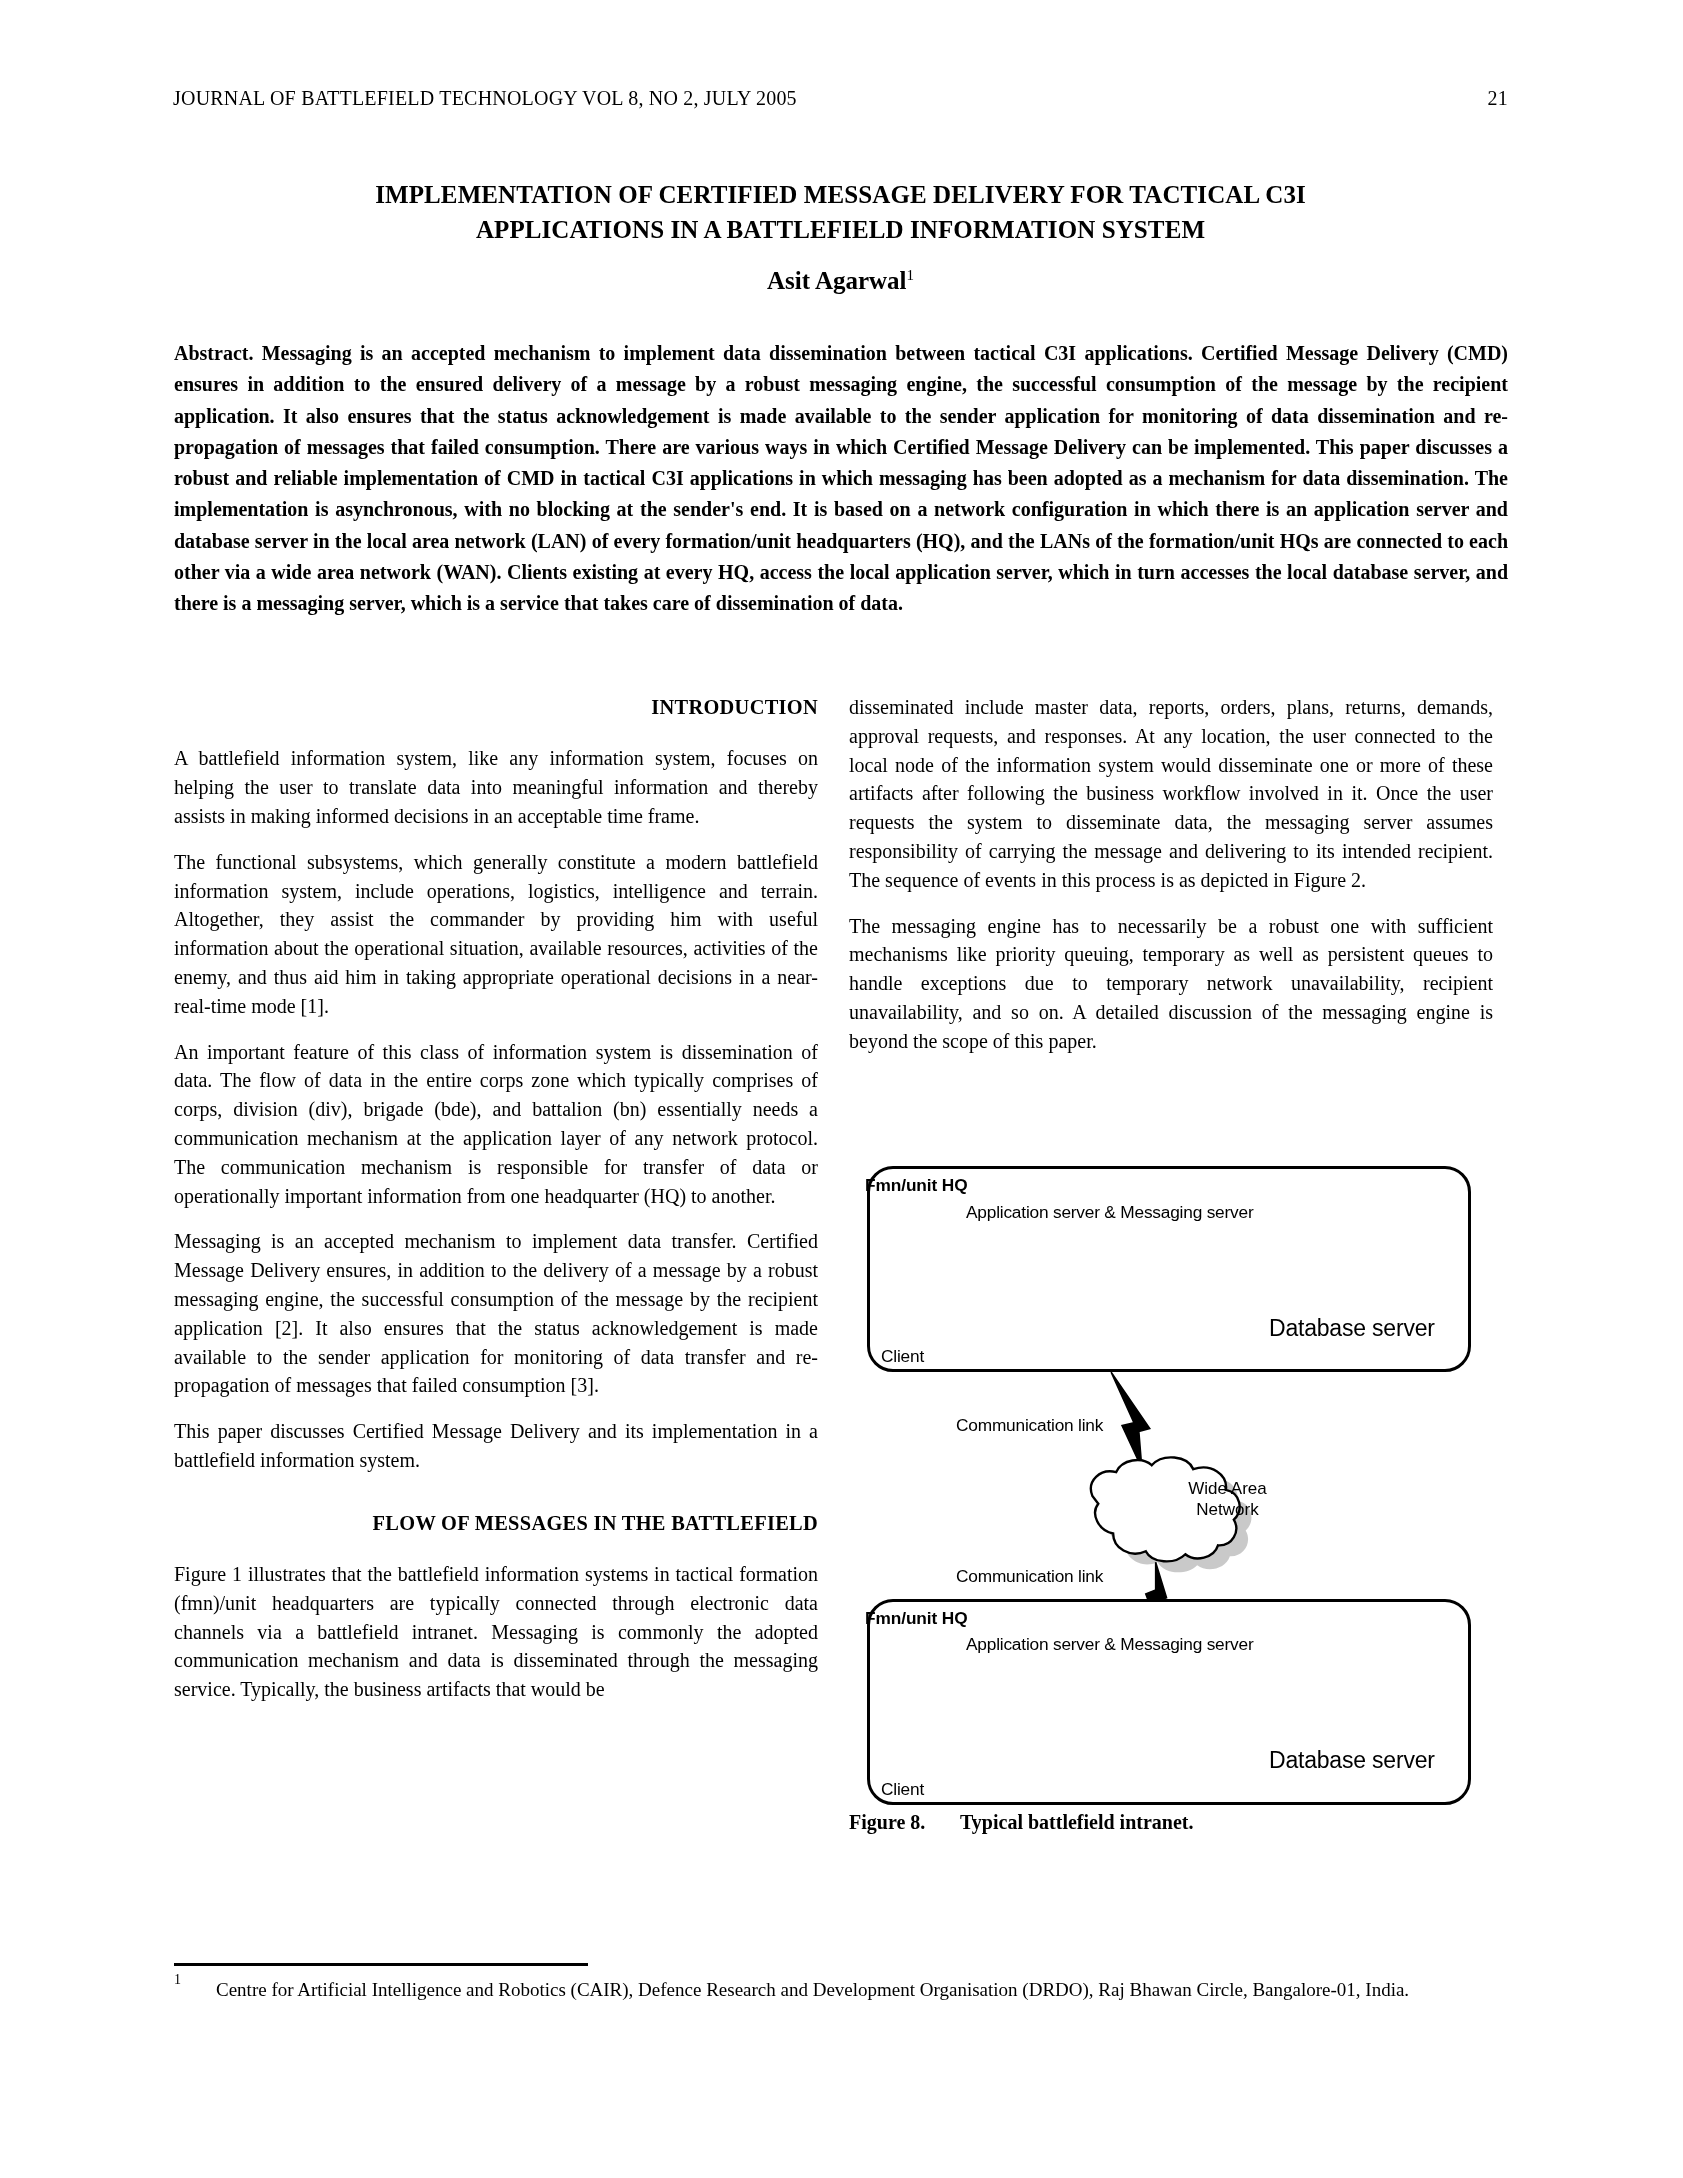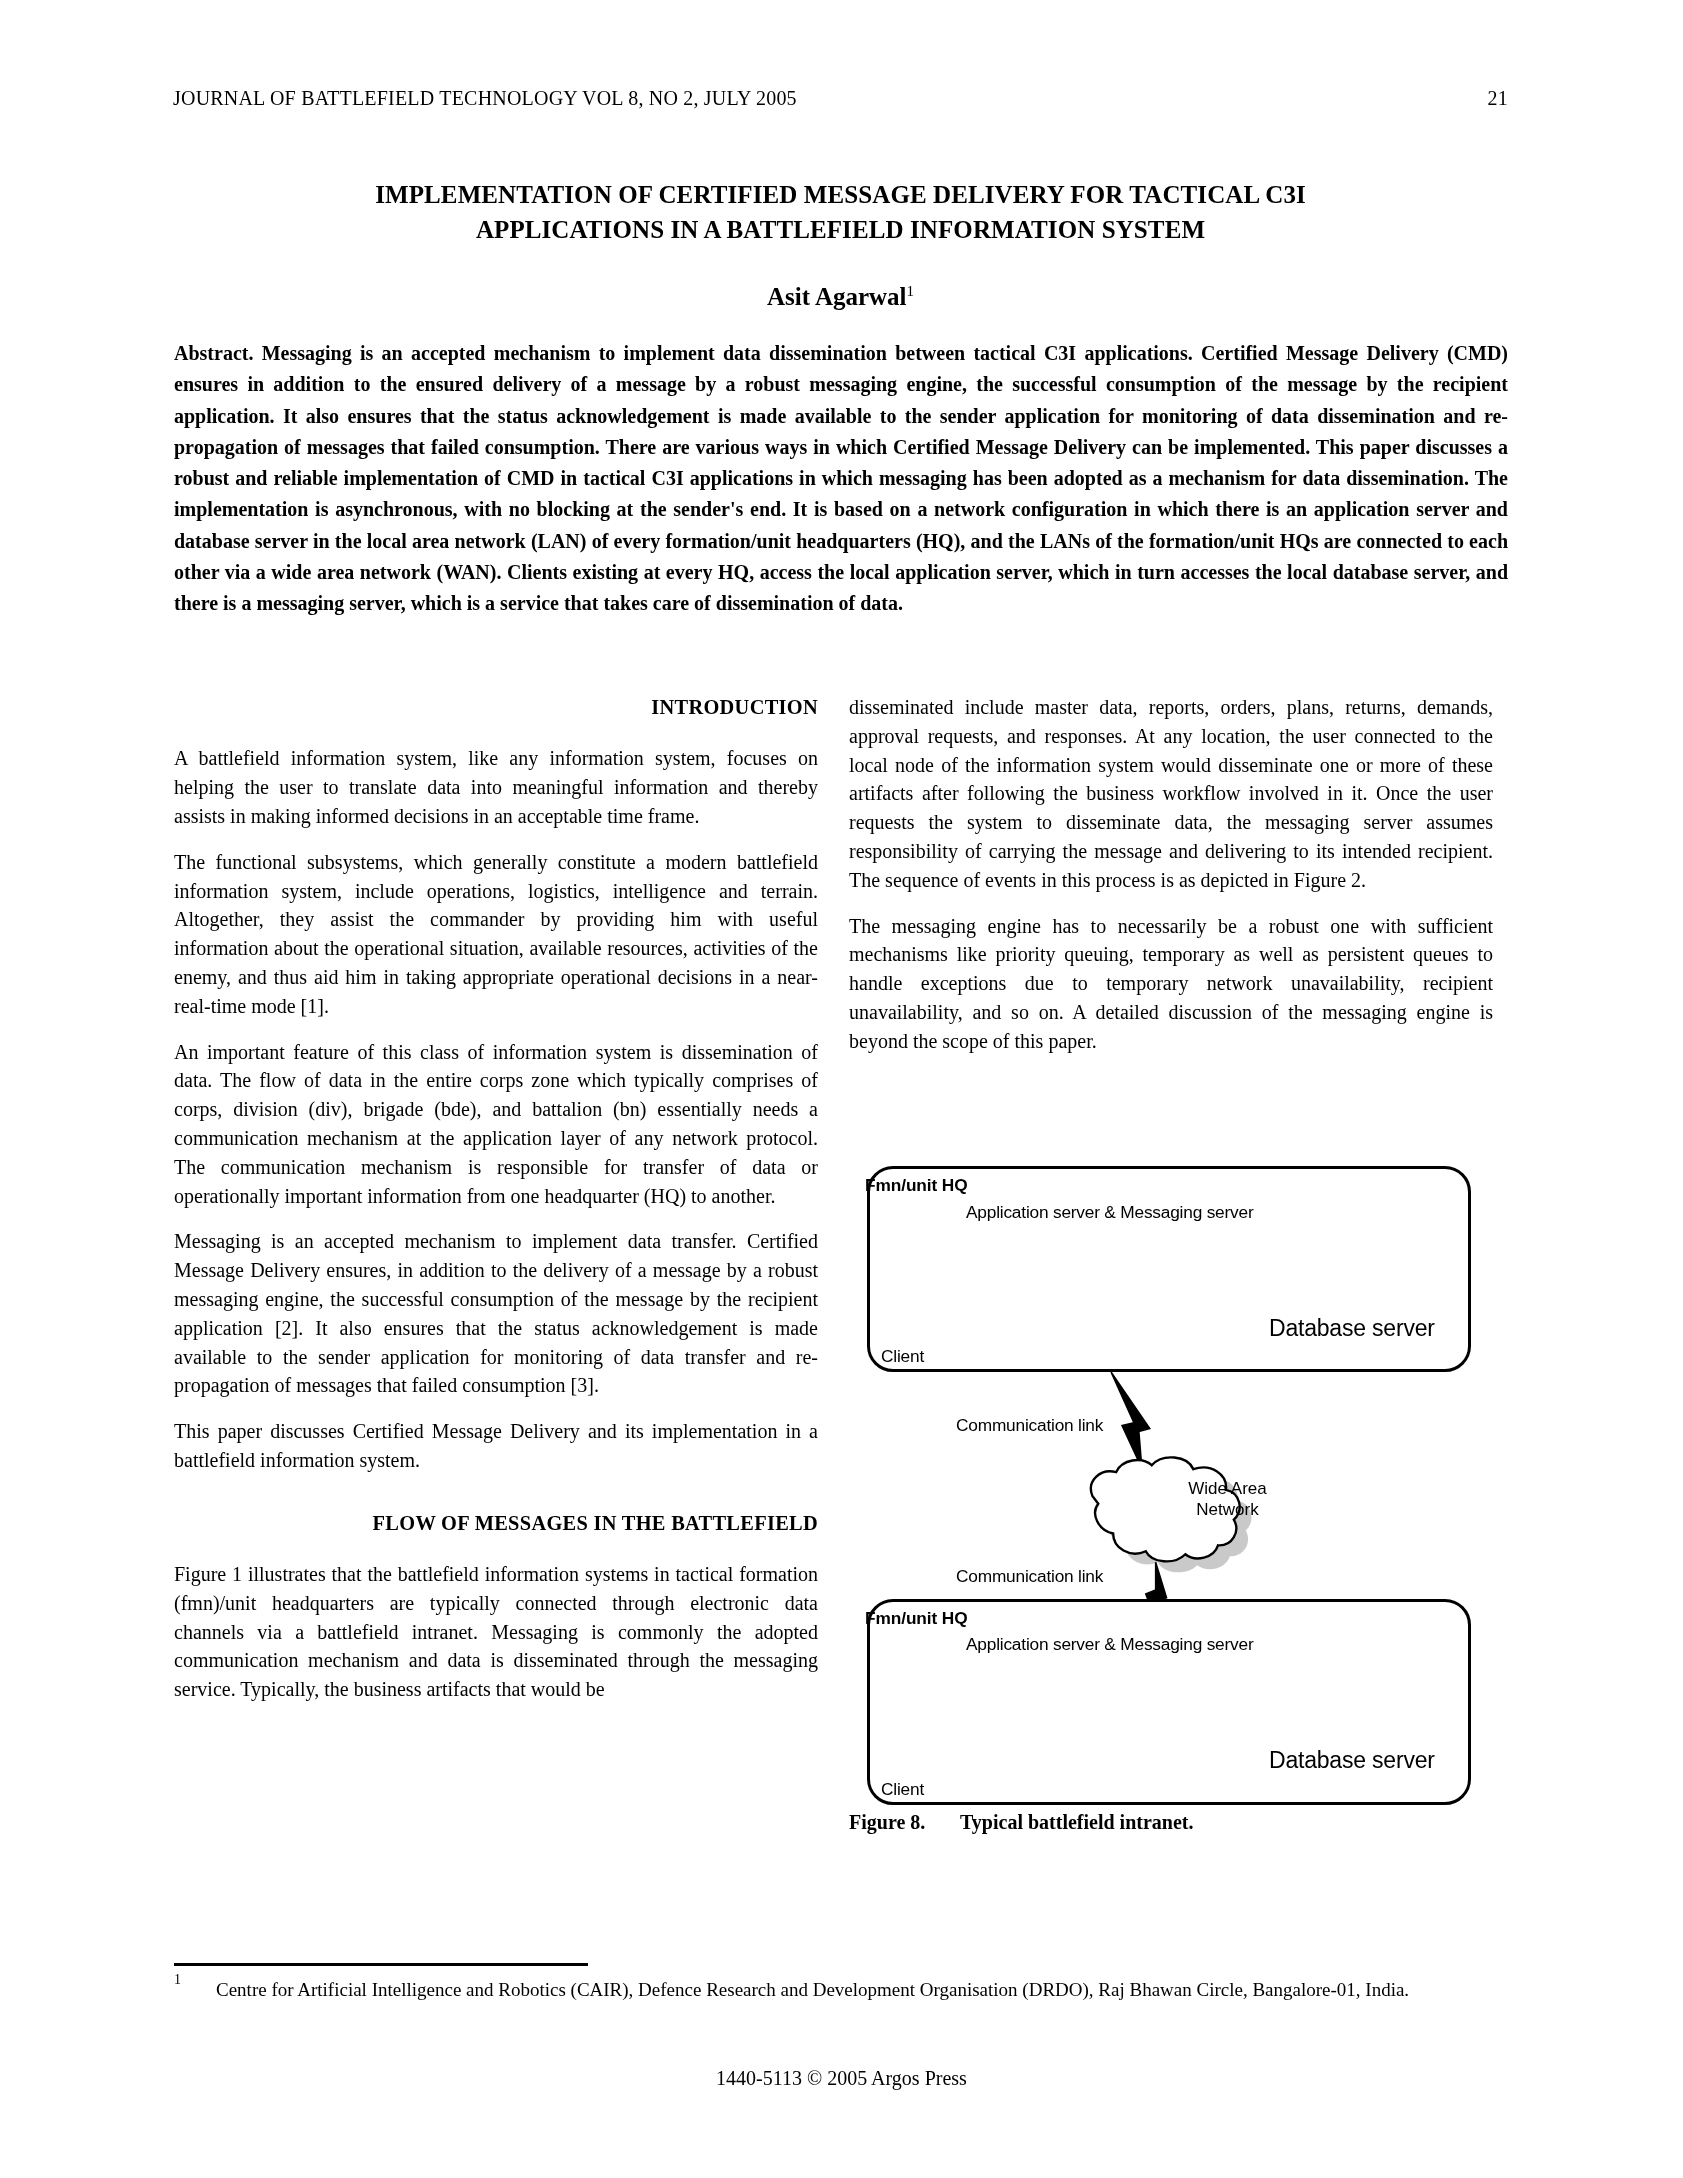--- a/index.html
+++ b/index.html
@@ -45,21 +45,21 @@
     width: 1335px;
     text-align: center;
   }
   .doc-title {
     font-size: 25px;
     font-weight: bold;
     line-height: 1.38;
     letter-spacing: 0.1px;
   }
   .author {
-    margin-top: 36px;
+    margin-top: 20px;
     font-size: 25px;
     font-weight: bold;
   }
   .author .fn-marker {
     font-size: 15px;
     vertical-align: super;
     font-weight: normal;
   }
 
   
@@ -444,16 +444,15 @@
       <span class="cap-num">Figure 8.</span><span>Typical battlefield intranet.</span>
     </div>
   </div>
 
   <div class="footnote-rule"></div>
   <div class="footnote">
     <span class="fn-num">1</span>
     <span class="fn-body">Centre for Artificial Intelligence and Robotics (CAIR), Defence Research and Development Organisation (DRDO), Raj Bhawan Circle, Bangalore-01, India.</span>
   </div>
 
-  <div class="page-footer">1440-5113  ©  2005 Argos Press</div>
 
 </div>
 
 
 </body></html>

